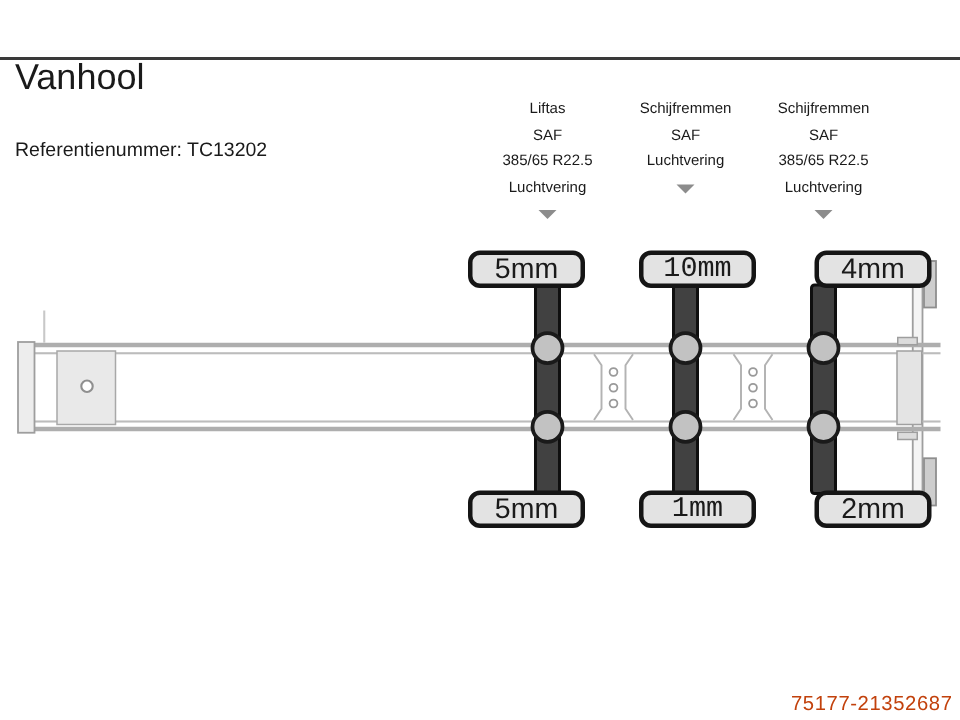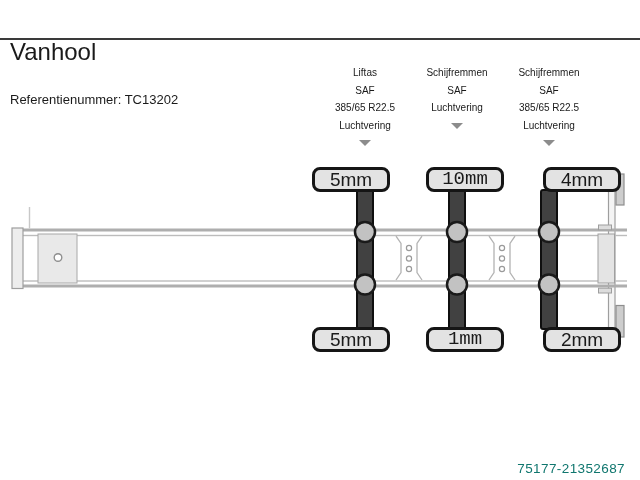--- a/index.html
+++ b/index.html
@@ -16,21 +16,21 @@
   .col-1{left:300px;}  
   .col-2{left:392px;}  
   .col-3{left:484px;}  
   .chassis-svg{position:absolute;left:0;top:0;z-index:1;}
   .tread-box{position:absolute;width:78px;height:25px;box-sizing:border-box;
              background:#e3e3e3;border:3px solid #151515;border-radius:8px;
              font-size:19px;line-height:19px;text-align:center;z-index:2;
              display:flex;align-items:center;justify-content:center;}
   .b1{left:312px;} .b2{left:426px;font-family:Liberation Mono, monospace;} .b3{left:510px;margin-left:33px;}
   .row-top{top:167px;} .row-bottom{top:327px;}
-  .footer-id{position:absolute;right:15px;top:461px;font-size:13.5px;color:#0f766e;
+  .footer-id{position:absolute;right:5px;top:461px;font-size:13.5px;color:#c2410c;
              letter-spacing:0.4px;}
 </style>
 </head>
 <body>
 
 <div class="page">
 
   <div class="title">Vanhool</div>
   <div class="divider"></div>
   <div class="ref">Referentienummer: TC13202</div>

